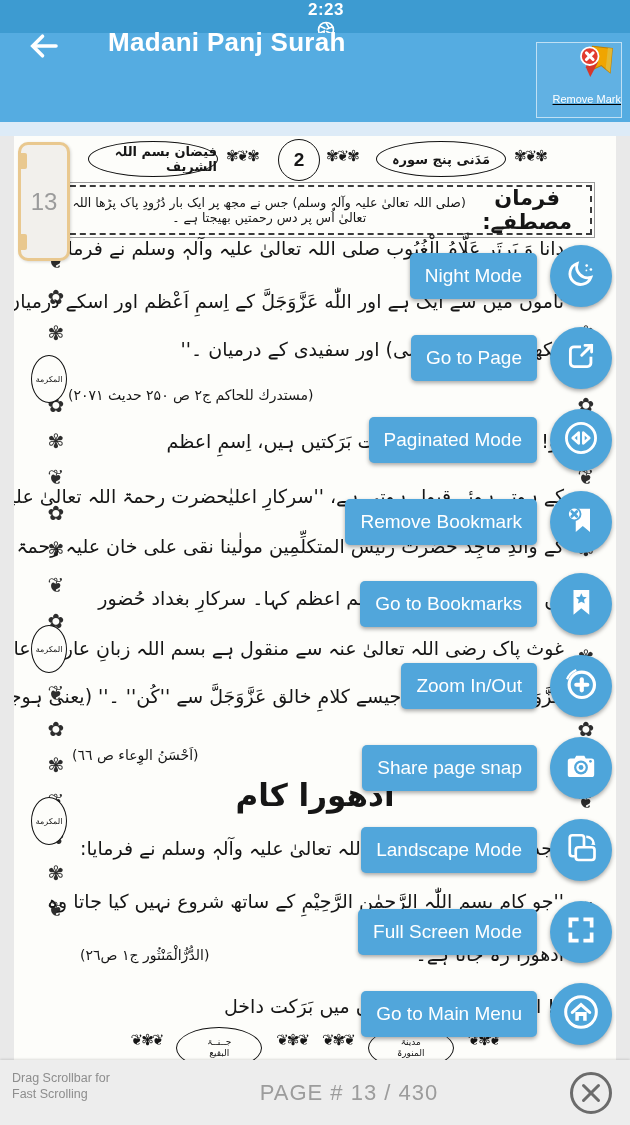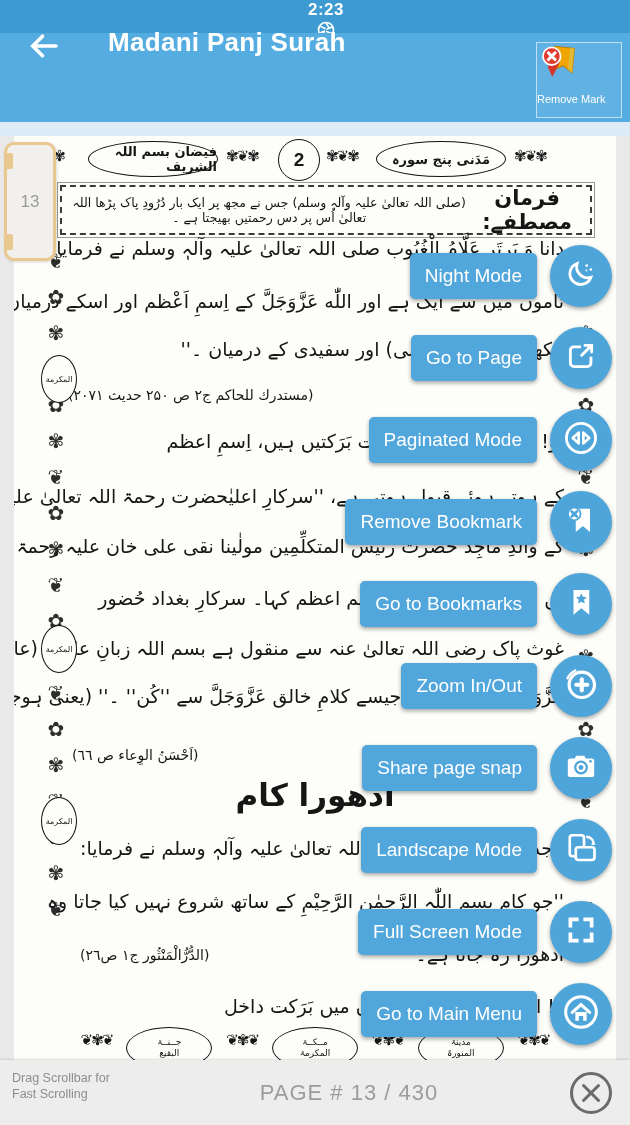--- a/index.html
+++ b/index.html
@@ -13,21 +13,21 @@
   .sb-left-icons{margin-left:22px;display:flex;align-items:center;}
   .sb-right{margin-left:auto;margin-right:14px;display:flex;align-items:center;gap:7px;}
 
   
   .app-bar{position:absolute;left:0;top:33px;width:630px;height:89px;background:#55ace1;}
   .app-bar-strip{position:absolute;left:0;top:122px;width:630px;height:14px;background:#ddebf7;}
   .back-btn{position:absolute;left:26px;top:28px;width:36px;height:36px;cursor:pointer;}
   .app-title{position:absolute;left:108px;top:27px;color:#fff;font-size:26px;font-weight:bold;letter-spacing:.3px;}
   .remove-mark{position:absolute;right:8px;top:42px;width:84px;height:74px;
                border:1px solid rgba(255,255,255,.6);background:rgba(255,255,255,.07);
-               display:flex;flex-direction:column;align-items:flex-start;justify-content:flex-start;cursor:pointer;}
+               display:flex;flex-direction:column;align-items:flex-end;justify-content:flex-start;cursor:pointer;text-decoration:underline;}
   .remove-mark .rm-label{color:#fff;font-size:11px;margin-top:2px;}
 
   
   .page{position:absolute;left:14px;top:125px;width:602px;height:935px;background:#fdfdfa;}
   .page-inner{position:absolute;inset:0;overflow:hidden;color:#161616;}
 
   .ph-row{position:absolute;left:0;top:14px;width:100%;height:42px;}
   .ph-oval{position:absolute;border:1.6px solid #111;border-radius:50%;
            display:flex;align-items:center;justify-content:center;
            font-family:"DejaVu Sans",sans-serif;font-size:13px;font-weight:bold;direction:rtl;}
@@ -52,33 +52,33 @@
   .page-heading{position:absolute;left:0;top:652px;width:100%;text-align:center;
                 font-family:"DejaVu Sans",sans-serif;font-size:31px;font-weight:bold;direction:rtl;}
 
   .side-border{position:absolute;top:26px;width:40px;height:880px;writing-mode:vertical-rl;
                text-align:center;font-size:20px;letter-spacing:12px;color:#1c1c1c;
                font-family:"DejaVu Sans",sans-serif;opacity:.92;}
   .side-border.left{left:14px;}
   .side-border.right{left:544px;}
   .medallion{position:absolute;width:34px;height:46px;border:1.4px solid #111;border-radius:50%;
              display:flex;align-items:center;justify-content:center;background:#fdfdfa;
-             font-family:Liberation Sans, sans-serif;font-size:8px;direction:rtl;margin-left:10px;}
+             font-family:Liberation Sans, sans-serif;font-size:8px;direction:rtl;}
 
   .page-footer{position:absolute;left:0;top:902px;width:100%;height:33px;overflow:hidden;
                display:flex;align-items:flex-start;justify-content:center;gap:14px;}
   .pf-oval{border:1.6px solid #111;border-radius:50%;min-width:84px;height:40px;
            display:flex;flex-direction:column;align-items:center;justify-content:center;
            font-family:"DejaVu Sans",sans-serif;font-size:9px;direction:rtl;line-height:11px;background:#fdfdfa;}
   .pf-fl{font-size:15px;letter-spacing:-2px;margin-top:4px;}
 
   
-  .scroll-handle{position:absolute;left:4px;top:142px;width:46px;height:113px;background:#f2f0ec;
+  .scroll-handle{position:absolute;left:18px;top:142px;width:46px;height:113px;background:#f2f0ec;
                  border:3px solid #e9c88f;border-radius:10px;display:flex;align-items:center;
-                 justify-content:center;color:#9b9b9b;font-size:17px;cursor:grab;box-shadow:1px 1px 3px rgba(0,0,0,.15);text-align:center;}
+                 justify-content:center;color:#9b9b9b;font-size:24px;cursor:grab;box-shadow:1px 1px 3px rgba(0,0,0,.15);text-align:center;}
   .sh-tab{position:absolute;left:-3px;width:9px;height:16px;background:#e9c88f;border-radius:2px;}
   .sh-tab.top{top:8px;} .sh-tab.bot{bottom:8px;}
 
   
   .menu-row{position:absolute;height:62px;}
   .menu-btn{position:absolute;right:93px;top:8px;height:46px;background:#51a6db;color:#fff;
             border:none;border-radius:5px;padding:0 15px;font-size:19px;
             font-family:"Liberation Sans",sans-serif;box-shadow:0 2px 4px rgba(0,0,0,.35);
             white-space:nowrap;cursor:pointer;margin-left:10px;}
   .menu-fab{position:absolute;right:18px;top:0;width:62px;height:62px;border-radius:50%;
@@ -140,24 +140,20 @@
       <div class="medallion" style="left:17px;top:500px">المکرمة</div>
       <div class="medallion" style="left:17px;top:672px">المکرمة</div>
 
       <div class="page-footer">
         <span class="pf-fl">❦✾❦</span>
         <div class="pf-oval">
           <span>جــنــۃ</span>
           <span>البقیع</span>
         </div>
         <span class="pf-fl">❦✾❦</span>
-        <div class="pf-oval">
-          <span>مــکــۃ</span>
-          <span>المکرمۃ</span>
-        </div>
         <span class="pf-fl">❦✾❦</span>
         <div class="pf-oval">
           <span>مدینۃ</span>
           <span>المنورۃ</span>
         </div>
         <span class="pf-fl">❦✾❦</span>
       </div>
     </div>
   </div>
 

